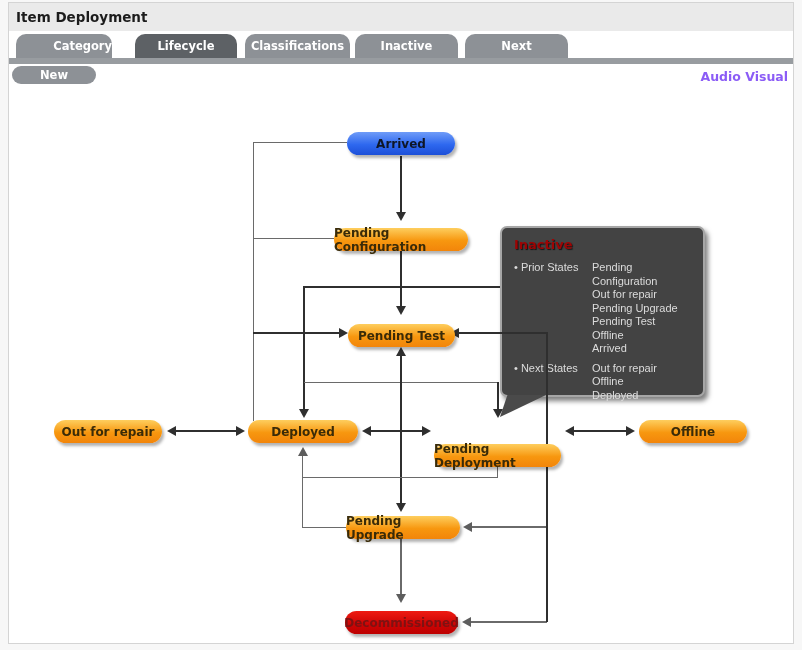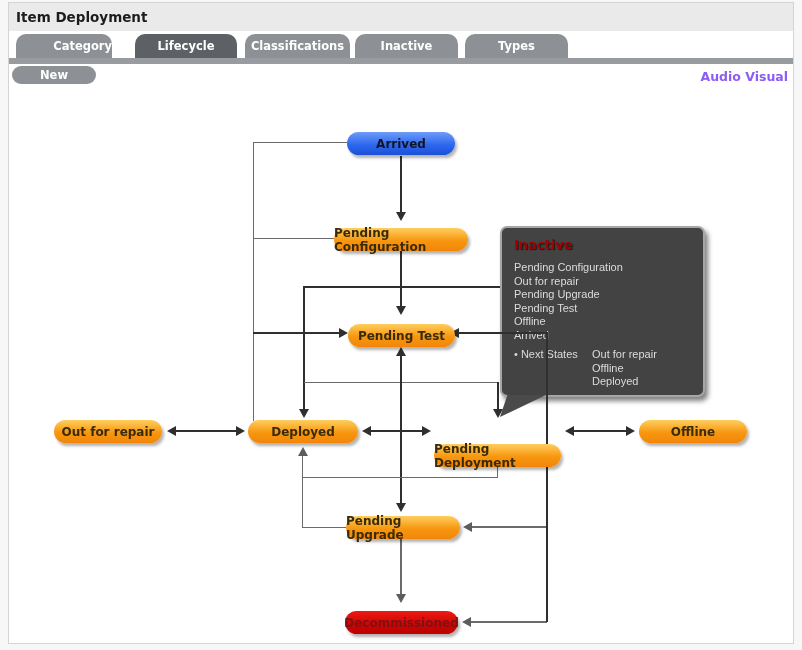--- a/index.html
+++ b/index.html
@@ -61,21 +61,21 @@
 <body>
 
 <div class="frame"></div>
 <div class="header-strip"></div>
 <div class="page-title">Item Deployment</div>
 
 <div class="tab t1">Category</div>
 <div class="tab t2 active">Lifecycle</div>
 <div class="tab t3">Classifications</div>
 <div class="tab t4">Inactive</div>
-<div class="tab t5">Types</div>
+<div class="tab t5">Next</div>
 <div class="tabbar"></div>
 
 <button class="new-btn">New</button>
 <div class="cat-name">Audio Visual</div>
 
 <div class="ln" style="left:253px;top:142px;width:94px;height:1px"></div>
 <div class="ln" style="left:253px;top:142px;width:1px;height:279px"></div>
 <div class="ln" style="left:253px;top:238px;width:81px;height:1px"></div>
 <div class="ln d" style="left:253px;top:332px;width:86px;height:2px"></div>
 <span class="ah d r" style="left:339px;top:328px"></span>
@@ -124,20 +124,21 @@
 <div class="node orange n-ofr">Out for repair</div>
 <div class="node orange n-deployed">Deployed</div>
 <div class="node orange n-pdeploy">Pending Deployment</div>
 <div class="node orange n-offline">Offline</div>
 <div class="node orange n-pupgrade">Pending Upgrade</div>
 <div class="node red n-decomm">Decommissioned</div>
 
 <div class="tooltip">
   <div class="tip-title">Inactive</div>
   <div class="tip-section">
+    <span class="tip-label"><span>• </span><span>Prior States</span></span>
     <span class="tip-vals">
       <span>Pending Configuration</span>
       <span>Out for repair</span>
       <span>Pending Upgrade</span>
       <span>Pending Test</span>
       <span>Offline</span>
       <span>Arrived</span>
     </span>
   </div>
   <div class="tip-section">

